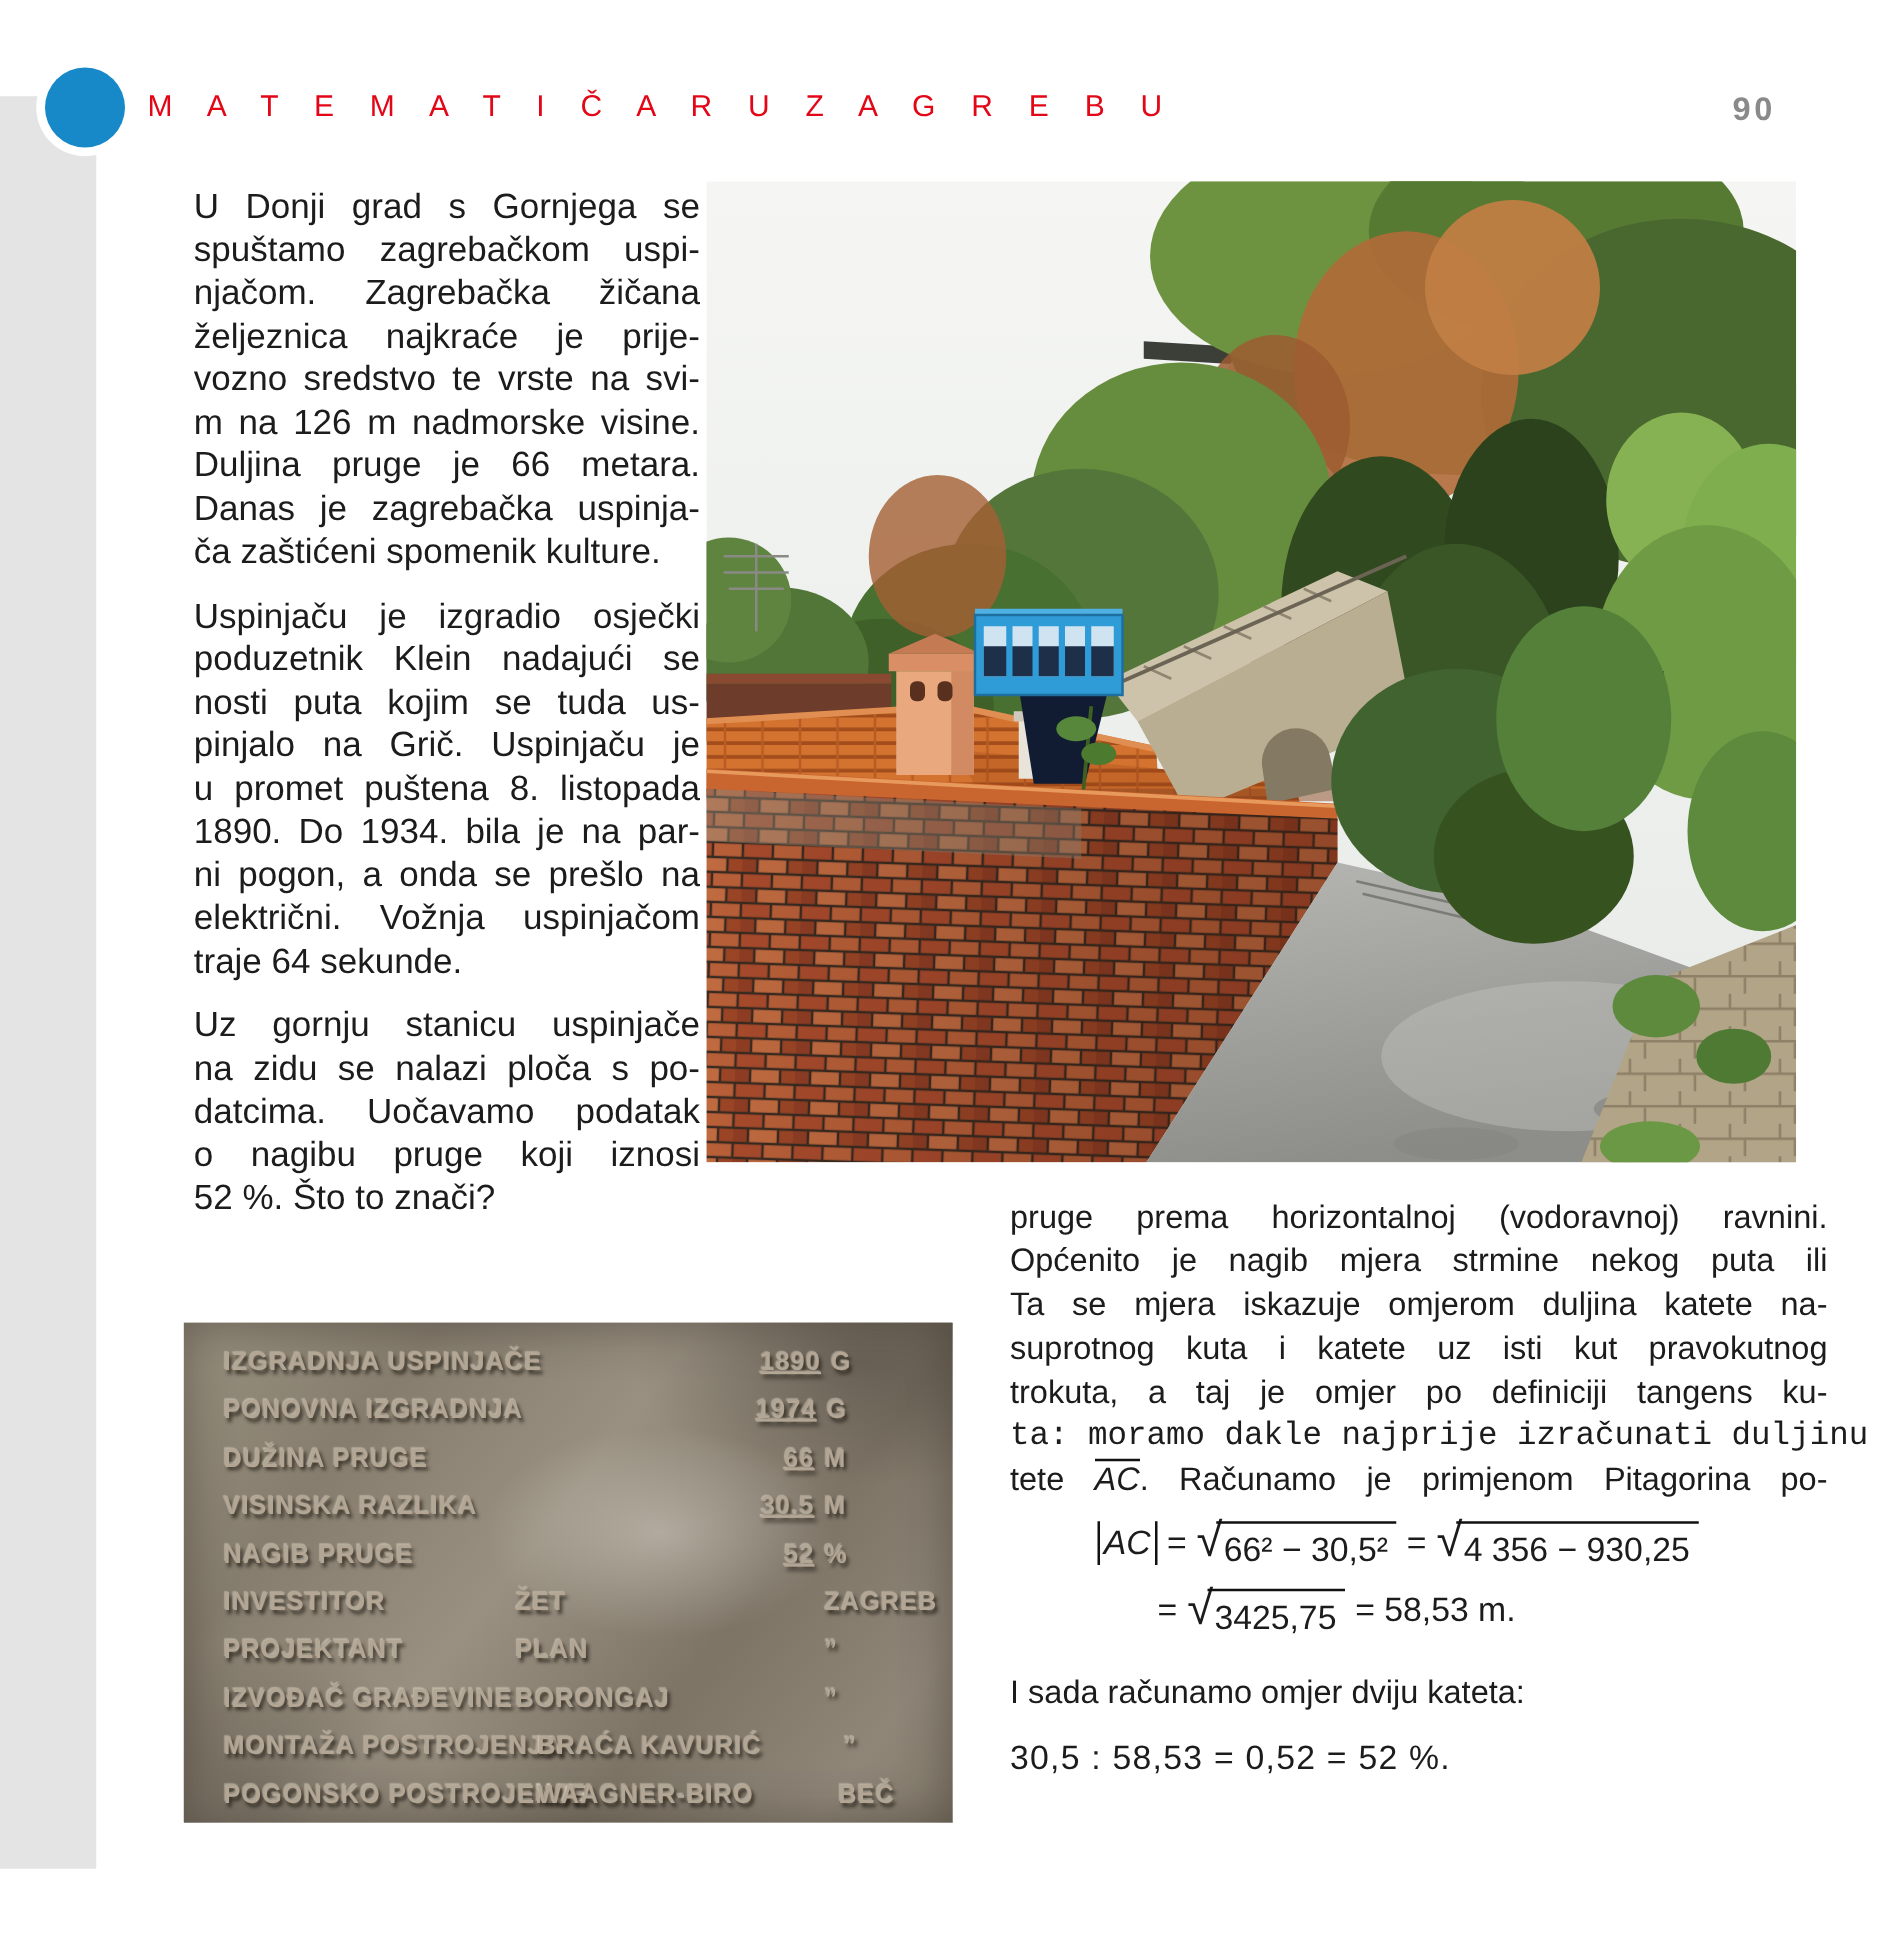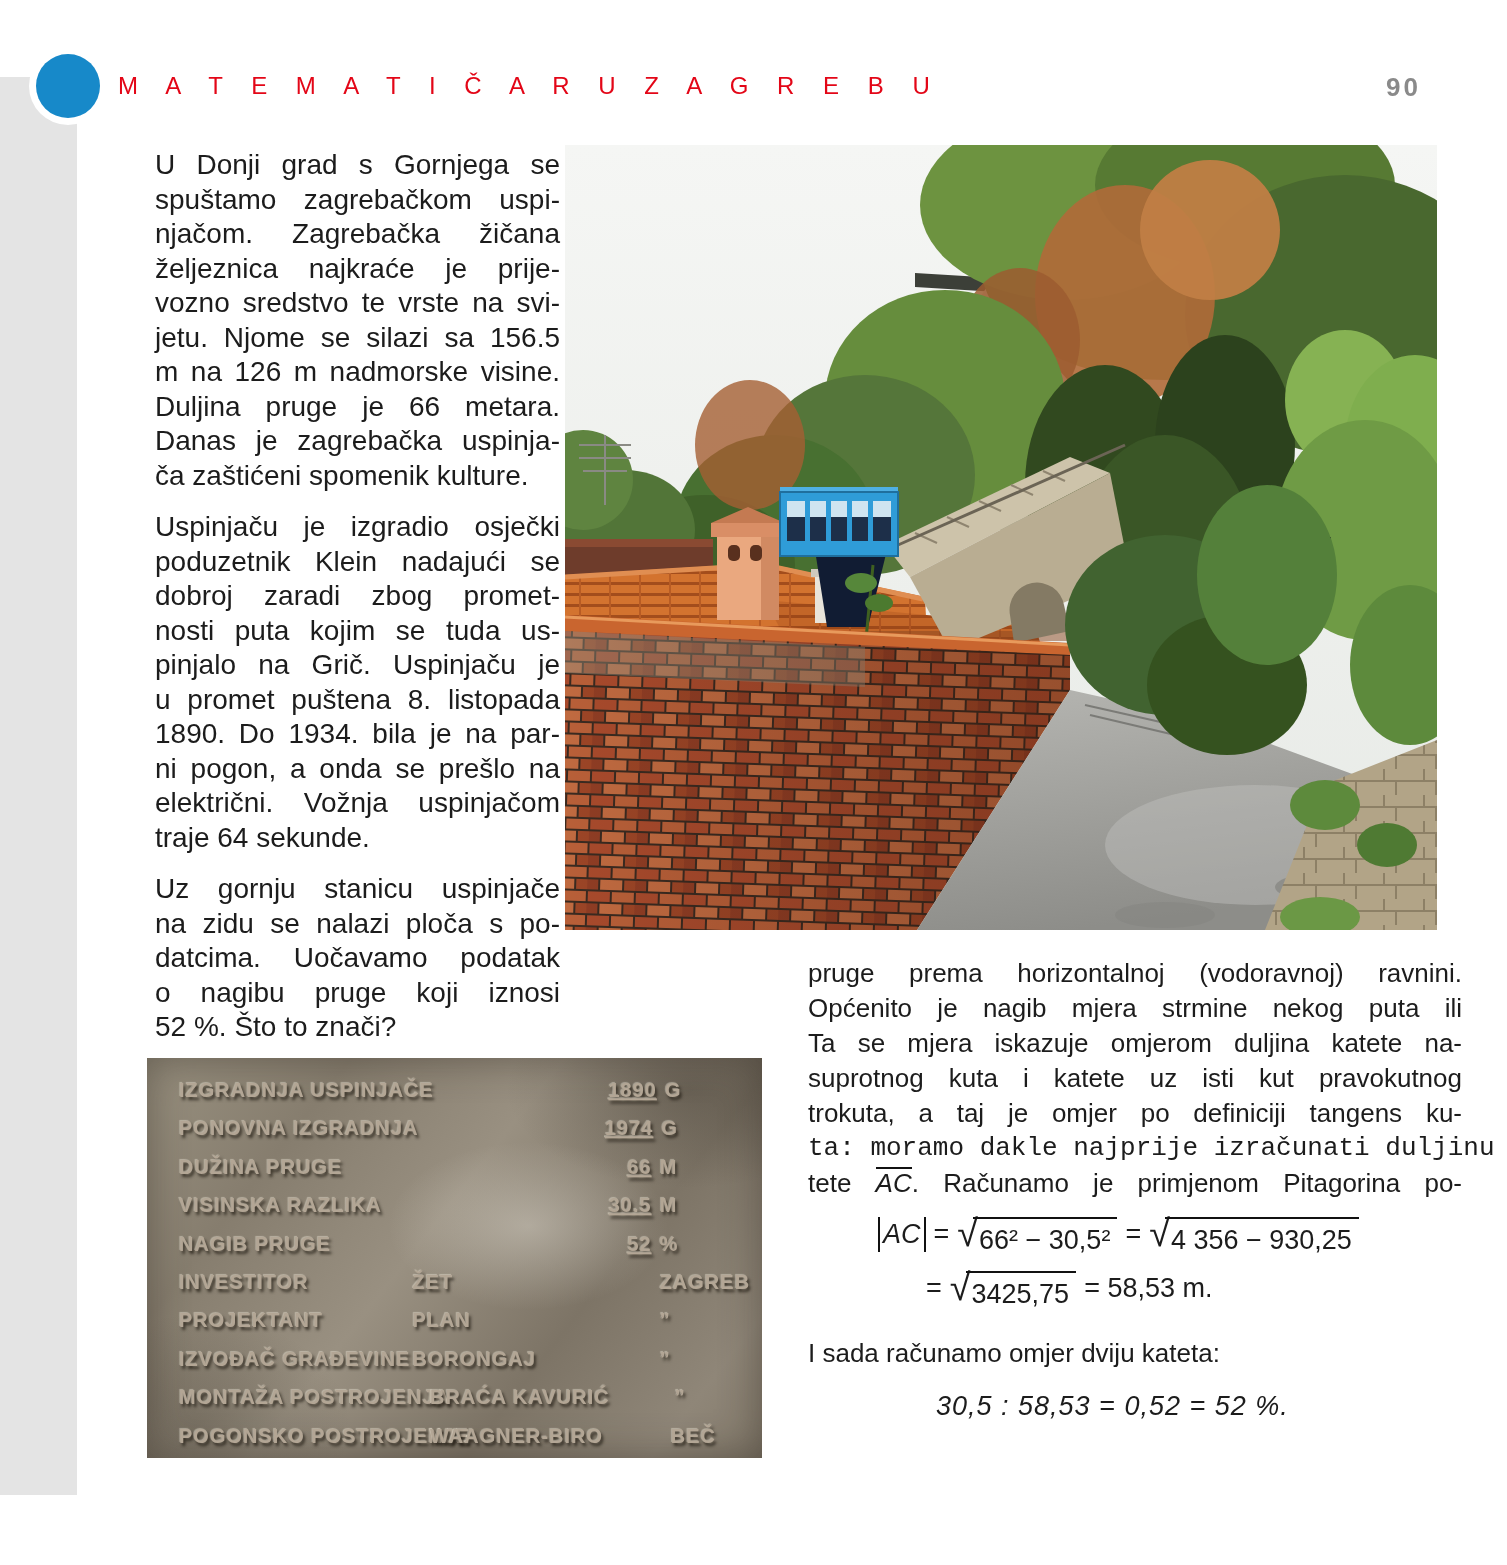--- a/index.html
+++ b/index.html
@@ -30,21 +30,21 @@
   .formula{margin-top:16px;font-size:27px;}
   .f-row{display:flex;align-items:flex-start;margin-bottom:13px;}
   .f-row1{margin-left:70px;}
   .f-row2{margin-left:110px;}
   .abs{border-left:2px solid #111;border-right:2px solid #111;padding:0 3px;font-style:italic;}
   .feq{margin:0 8px;}
   .sqrt{display:inline-flex;align-items:flex-start;}
   .sqrt::before{content:"\221A";font-size:1.4em;line-height:0.85;margin-right:-5px;font-weight:400;}
   .radicand{border-top:2.5px solid #111;padding:4px 7px 0 6px;}
   .ratio-intro{margin-top:24px;text-align:left;}
-  .ratio{margin-top:18px;margin-left:128px;font-size:27px;letter-spacing:1px;font-style:italic;}
+  .ratio{margin-top:18px;font-size:27px;letter-spacing:1px;}
   
   .photo{position:absolute;left:565px;top:145px;width:872px;height:785px;overflow:hidden;}
   .photo svg{display:block;width:100%;height:100%;}
   
   .plaque{
     position:absolute;left:147px;top:1058px;width:615px;height:400px;
     background:
       radial-gradient(200px 120px at 62% 42%, rgba(232,228,218,0.40), rgba(232,228,218,0) 70%),
       radial-gradient(260px 140px at 88% 8%,  rgba(52,46,38,0.35),  rgba(52,46,38,0) 70%),
       radial-gradient(220px 160px at 8% 92%,  rgba(60,54,44,0.30),  rgba(60,54,44,0) 70%),
@@ -72,30 +72,28 @@
   <div class="title">M A T E M A T I Č A R   U   Z A G R E B U</div>
   <div class="pagenum">90</div>
 
   <div class="col-left">
     <div class="para lines">
         <div class="line">U Donji grad s Gornjega se</div>
         <div class="line">spuštamo zagrebačkom uspi-</div>
         <div class="line">njačom. Zagrebačka žičana</div>
         <div class="line">željeznica najkraće je prije-</div>
         <div class="line">vozno sredstvo te vrste na svi-</div>
-        <div class="line">jetu. Njome se silazi sa 156.5</div>
         <div class="line">m na 126 m nadmorske visine.</div>
         <div class="line">Duljina pruge je 66 metara.</div>
         <div class="line">Danas je zagrebačka uspinja-</div>
         <div class="line">ča zaštićeni spomenik kulture.</div>
       </div>
     <div class="para lines">
         <div class="line">Uspinjaču je izgradio osječki</div>
         <div class="line">poduzetnik Klein nadajući se</div>
-        <div class="line">dobroj zaradi zbog promet-</div>
         <div class="line">nosti puta kojim se tuda us-</div>
         <div class="line">pinjalo na Grič. Uspinjaču je</div>
         <div class="line">u promet puštena 8. listopada</div>
         <div class="line">1890. Do 1934. bila je na par-</div>
         <div class="line">ni pogon, a onda se prešlo na</div>
         <div class="line">električni. Vožnja uspinjačom</div>
         <div class="line">traje 64 sekunde.</div>
       </div>
     <div class="para lines">
         <div class="line">Uz gornju stanicu uspinjače</div>

